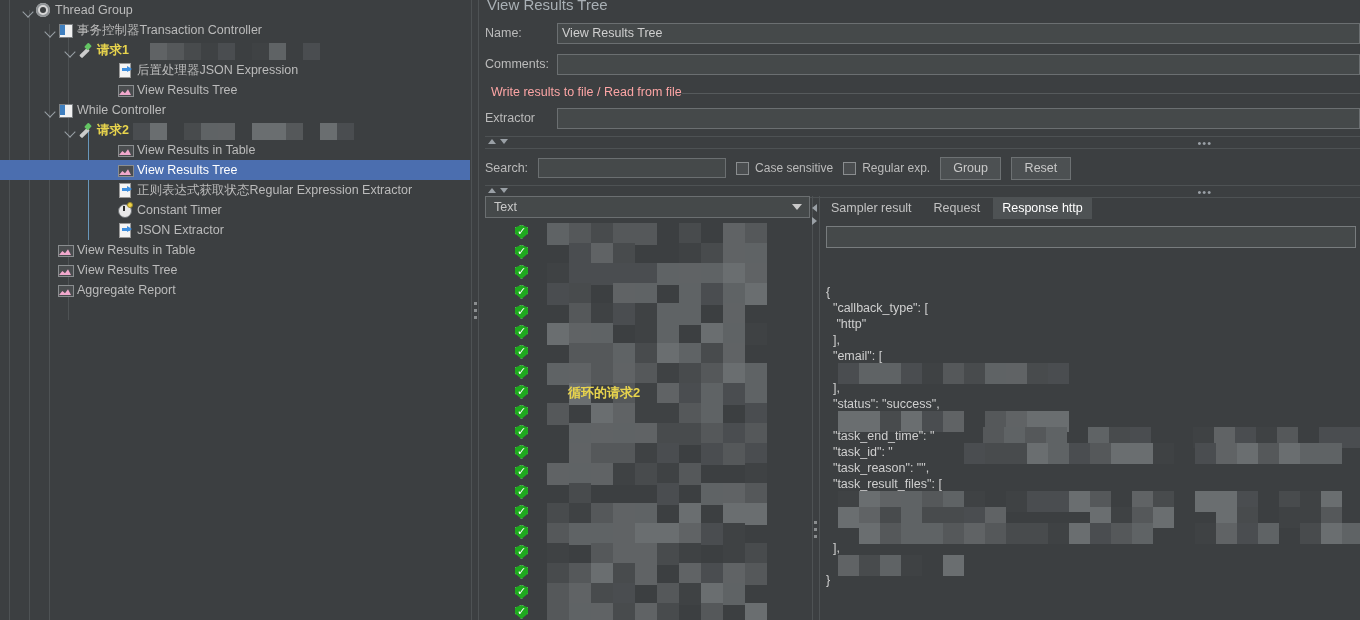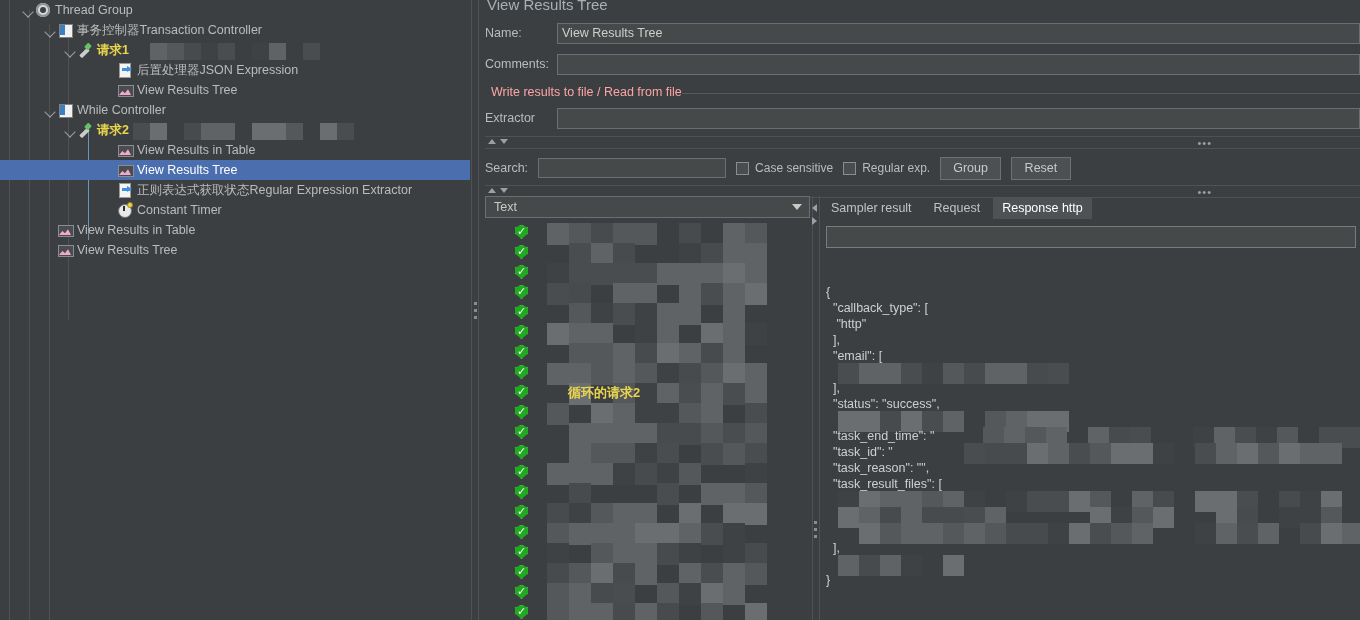--- a/index.html
+++ b/index.html
@@ -327,30 +327,44 @@
         </div>
         <div class="tree-row">
           <span class="spacer" style="width: 104px;"></span>
           <span class="twisty"></span>
           <span class="ic ic-timer">
             <i class="bell"></i>
           </span>
           <span class="tlabel">Constant Timer</span>
         </div>
         <div class="tree-row">
+          <span class="spacer" style="width: 104px;"></span>
+          <span class="twisty"></span>
+          <span class="ic ic-doc">
+            <i class="arrowhead"></i>
+          </span>
+          <span class="tlabel">JSON Extractor</span>
+        </div>
+        <div class="tree-row">
           <span class="spacer" style="width: 44px;"></span>
           <span class="twisty"></span>
           <span class="ic ic-chart"></span>
           <span class="tlabel">View Results in Table</span>
         </div>
         <div class="tree-row">
           <span class="spacer" style="width: 44px;"></span>
           <span class="twisty"></span>
           <span class="ic ic-chart"></span>
           <span class="tlabel">View Results Tree</span>
+        </div>
+        <div class="tree-row">
+          <span class="spacer" style="width: 44px;"></span>
+          <span class="twisty"></span>
+          <span class="ic ic-chart"></span>
+          <span class="tlabel">Aggregate Report</span>
         </div>
       </div>
   </div>
 
   <div class="vsplit" style="left:470px;">
     <div class="line l1"></div>
       <div class="line l2"></div>
     <div class="dots">
         <i></i>
         <i></i>

